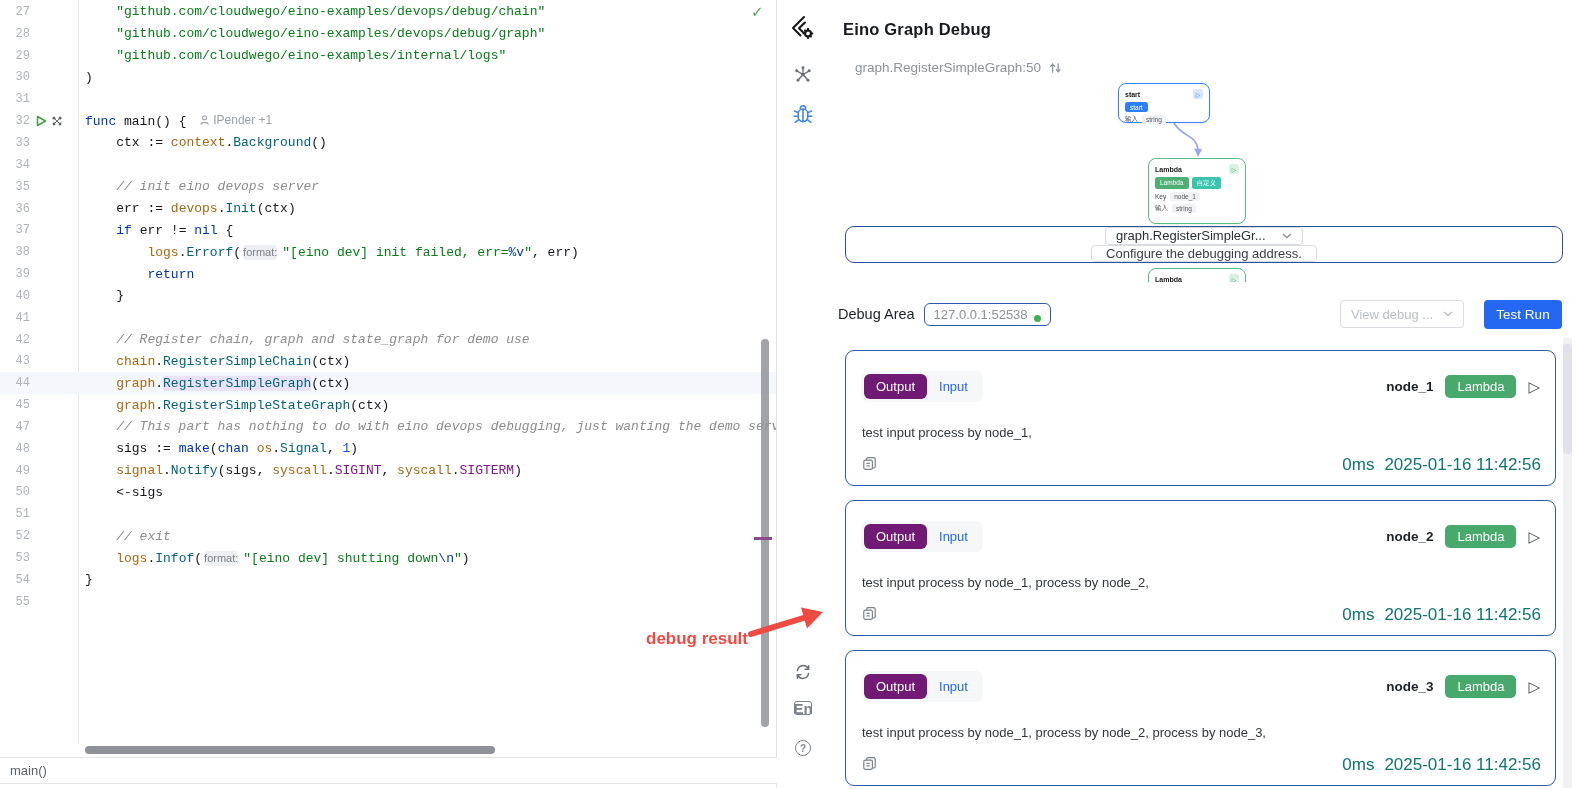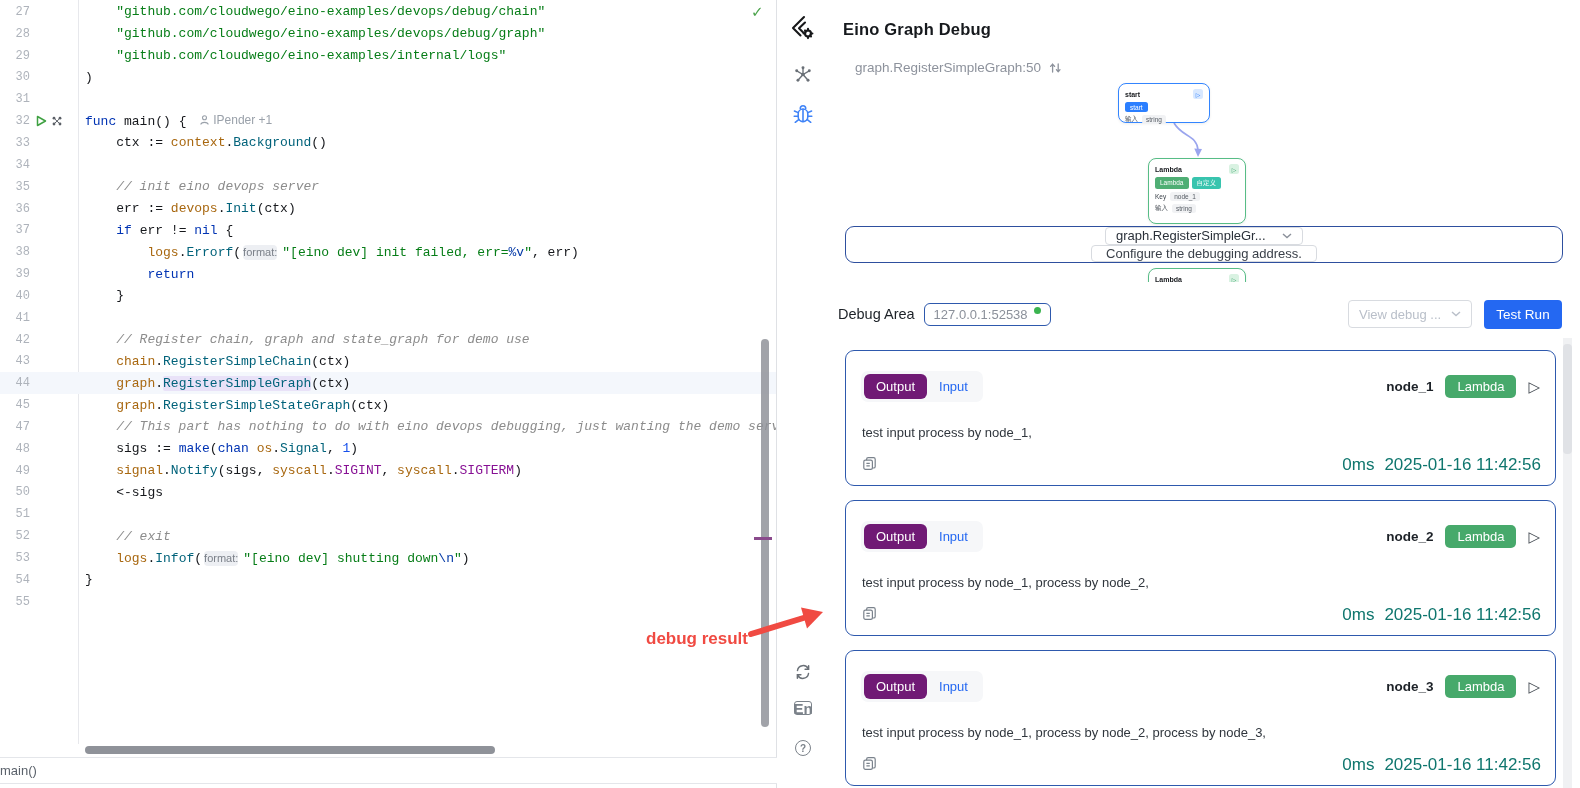--- a/index.html
+++ b/index.html
@@ -37,21 +37,21 @@
     margin-left:6px; display:inline-flex; align-items:center; gap:4px; }
   #inspect-check { position:absolute; left:751px; top:3px; color:#4aa34a; font-size:15px;
     font-weight:bold; font-family:"DejaVu Sans",sans-serif; }
   #vscroll-thumb { position:absolute; left:761px; top:339px; width:8px; height:388px;
     background:#90939a; border-radius:4px; opacity:.85; }
   #scroll-mark { position:absolute; left:754px; top:537px; width:18px; height:3px; background:#8a4a8c; }
   #hscroll-thumb { position:absolute; left:85px; top:746px; width:410px; height:8px;
     background:#8f9299; border-radius:4px; }
   #status-bar { position:absolute; left:0; top:757px; width:777px; height:27px; background:#fff;
     border-top:1px solid #e4e6ea; border-bottom:1px solid #e4e6ea; display:flex; align-items:center;
-    font-size:13px; color:#5b626b; }
+    padding-left:10px; font-size:13px; color:#5b626b; }
 
   
   #rail { position:absolute; left:778px; top:0; width:50px; height:788px; background:#fff; }
   .rail-btn { position:absolute; left:50%; transform:translateX(-50%); display:flex;
     align-items:center; justify-content:center; }
   #rail-logo { top:14px; }
   #rail-net { top:64px; }
   #rail-bug { top:103px; }
   #rail-refresh { top:663px; }
   #rail-en { top:701px; width:18px; height:14px; border:1.4px solid #7b828a; border-radius:3px;
@@ -90,26 +90,26 @@
     justify-content:space-between; padding:0 12px; z-index:5;flex-direction:column; }
   .sel { height:27px; border:1px solid #d8dbe0; border-radius:4px; display:flex; align-items:center;
     justify-content:space-between; padding:0 10px; font-size:13px; color:#2b313a; background:#fff; }
   #graph-select { width:198px; }
   #configure-btn { height:27px; border:1px solid #d8dbe0; border-radius:4px; background:#fff;
     padding:0 14px; font-size:13px; color:#3a4049; display:flex; align-items:center; }
 
   #debug-row { position:absolute; left:10px; right:18px; top:299px; height:30px;
     display:flex; align-items:center; }
   #debug-area-label { font-size:14.5px; color:#1c2127; margin-right:9px; }
-  #address-pill { display:flex; align-items:flex-start; gap:6px; border:1.5px solid #2e59ad;
+  #address-pill { display:flex; align-items:flex-end; gap:6px; border:1.5px solid #2e59ad;
     border-radius:6px; padding:3px 9px; }
   #address-text { font-size:13px; color:#8b909a; }
   #address-dot { width:7px; height:7px; border-radius:50%; background:#3bb450; }
   #debug-spacer { flex:1; }
-  #view-debug-select { width:124px; height:28px; color:#b9bfc9; margin-right:12px; }
+  #view-debug-select { width:124px; height:28px; color:#b9bfc9; margin-right:20px; }
   #test-run-btn { width:78px; height:29px; background:#2468f2; border:none; border-radius:4px;
     color:#fff; font-size:13.5px; display:flex; align-items:center; justify-content:center; }
 
   #cards { position:absolute; left:17px; top:350px; width:711px; display:flex;
     flex-direction:column; gap:14px; }
   .dcard { position:relative; height:136px; background:#fff; border:1.2px solid #2e59ad;
     border-radius:9px; flex:none; }
   .dcard-head { display:flex; justify-content:space-between; align-items:center; margin:20px 15px 0 15px; }
   .segctl { background:#f6f7f9; border-radius:7px; padding:3px; display:flex; }
   .seg { font-size:13px; padding:5px 12px; border-radius:6px; }

